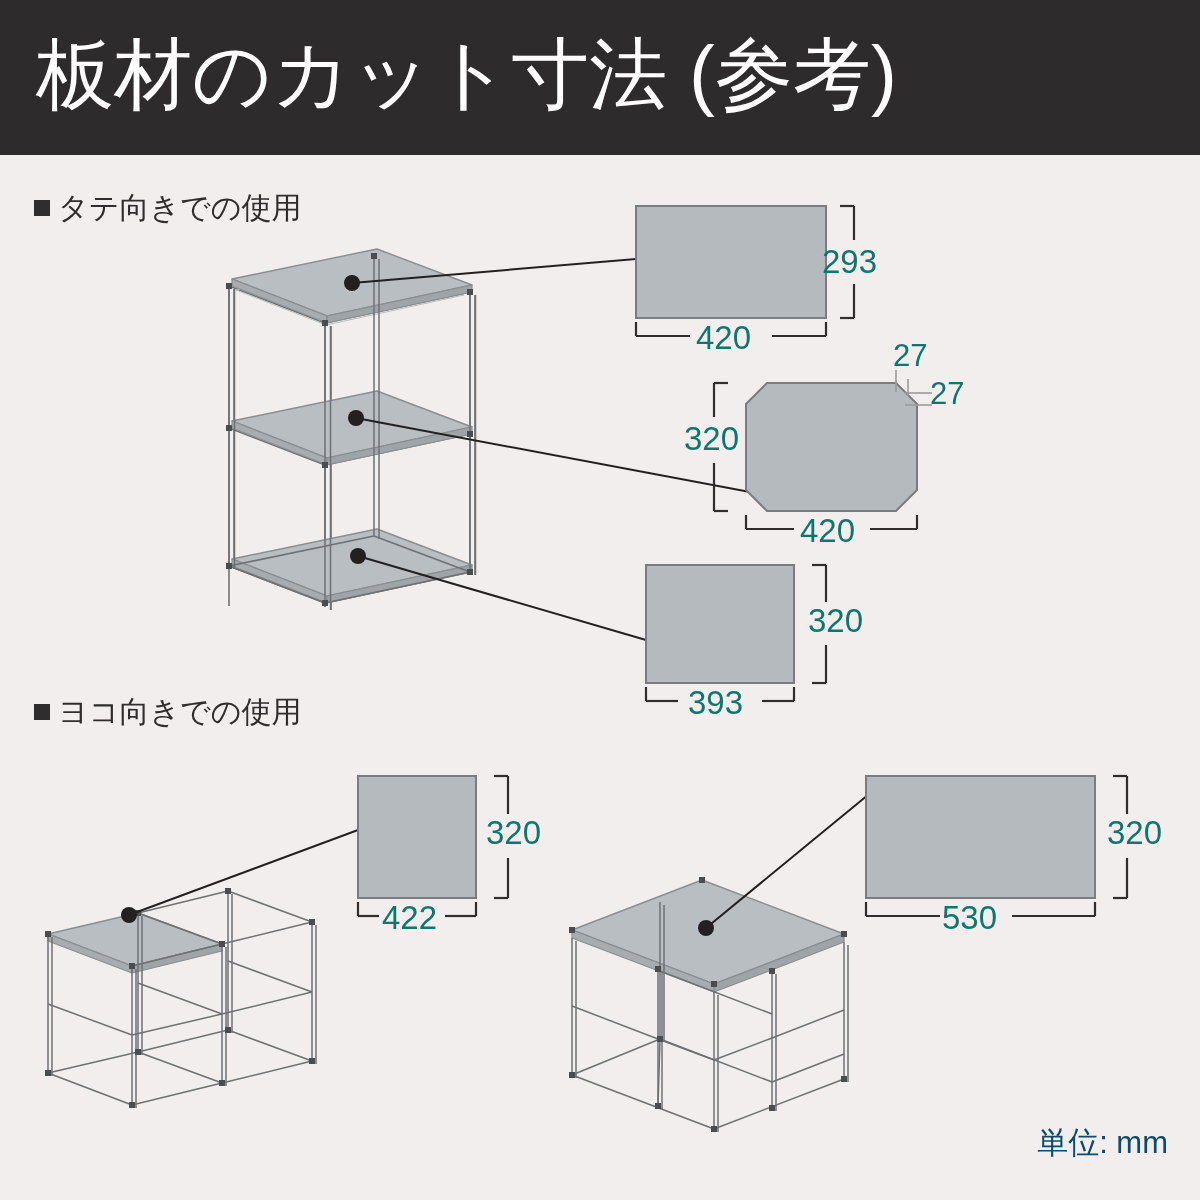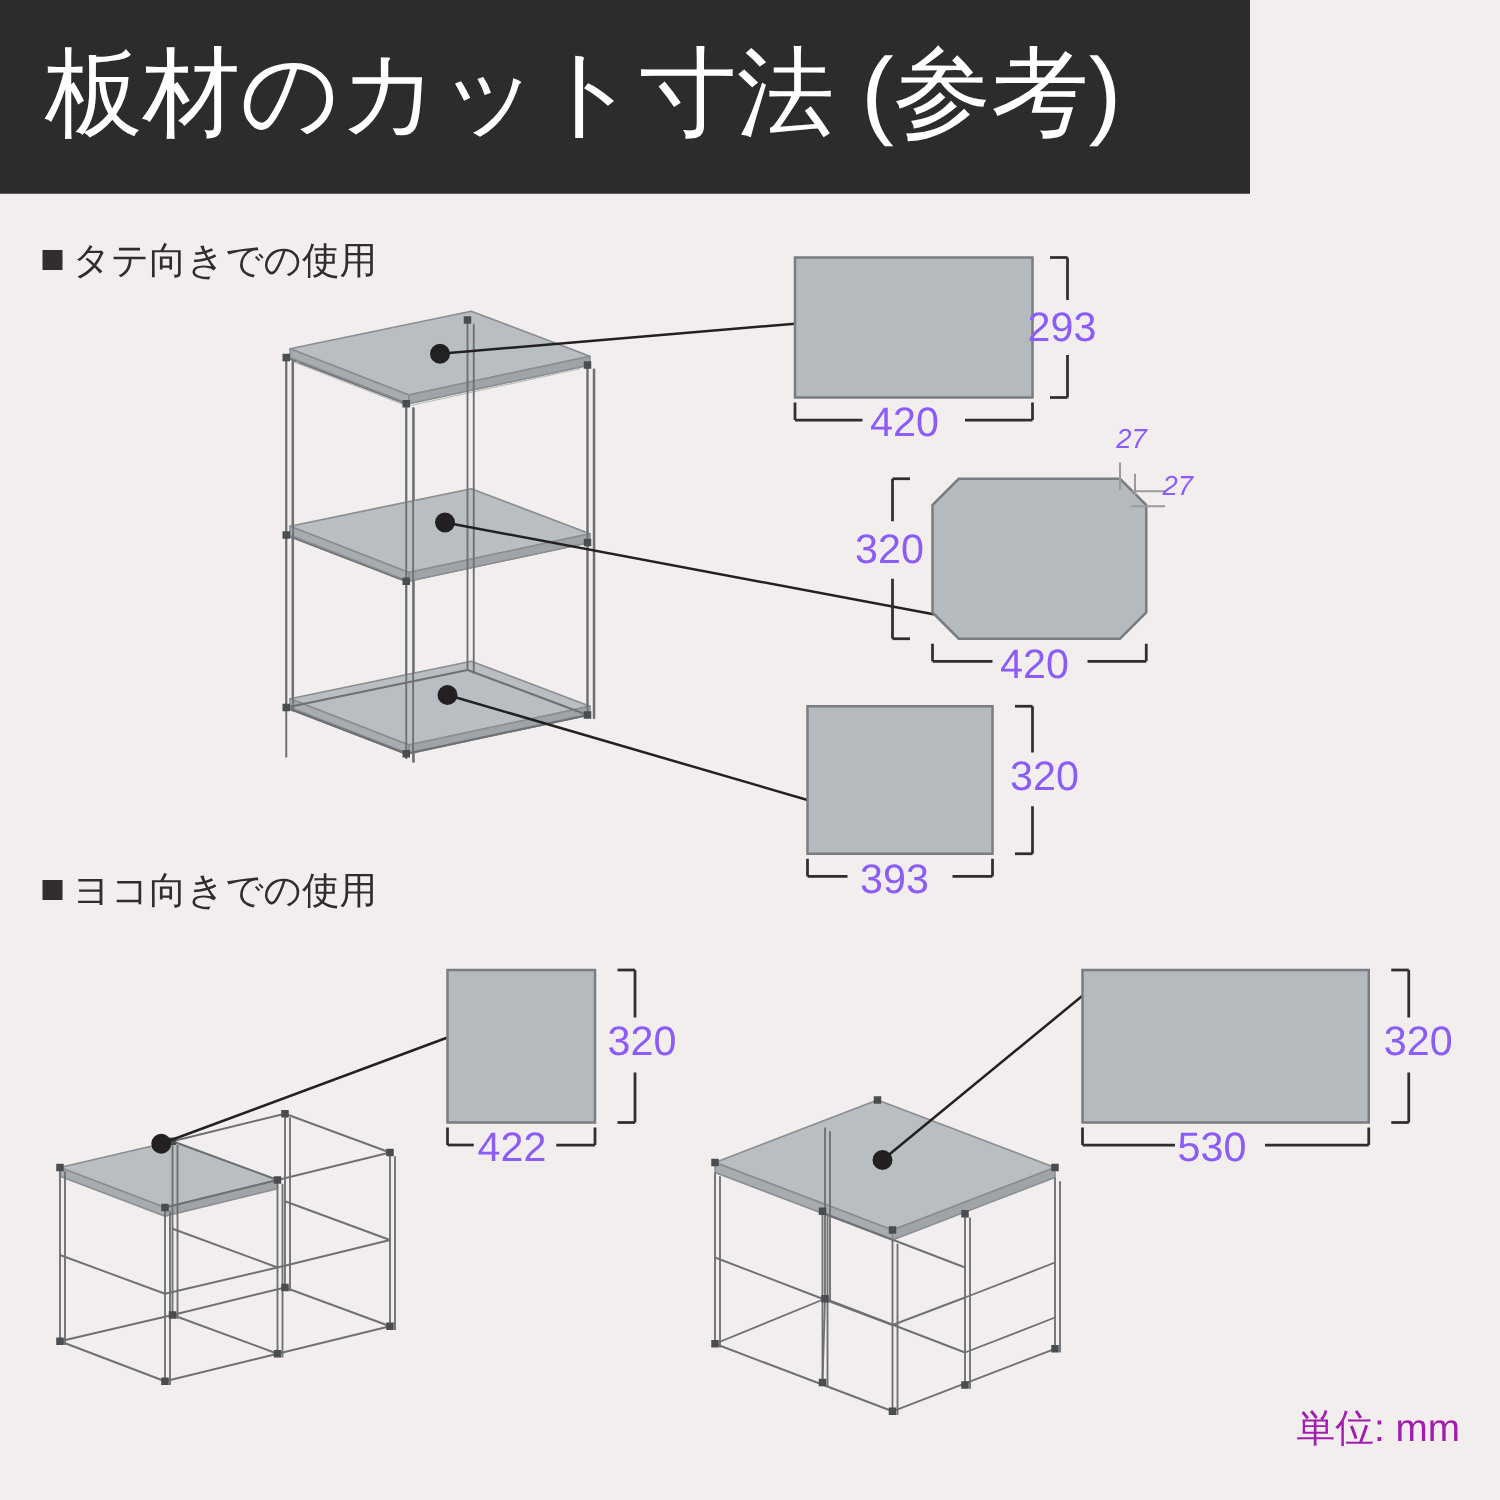--- a/index.html
+++ b/index.html
@@ -7,21 +7,21 @@
     width:1200px;height:1200px;
     background:#f2eeed;
     font-family:"Liberation Sans","DejaVu Sans",sans-serif;
     overflow:hidden;
     position:relative;
   }
   #root{position:relative;width:1200px;height:1200px;}
 
   
   .header{
-    position:absolute;left:0;top:0;width:1000px;height:155px;
+    position:absolute;left:0;top:0;width:1200px;height:155px;
     background:#2d2b2b;
   }
   .header-title{
     position:absolute;left:36px;top:22px;
     font-size:78px;line-height:105px;
     color:#ffffff;
     font-weight:400;
     letter-spacing:0px;
     white-space:nowrap;
   }
@@ -43,30 +43,30 @@
   #sec-vertical{left:34px;top:188px;}
   #sec-horizontal{left:34px;top:692px;}
 
   
   svg.canvas{position:absolute;left:0;top:0;width:1200px;height:1200px;overflow:visible;}
 
   
   .dim{
     position:absolute;
     font-size:33px;
-    color:#8b5cf6;
+    color:#0f766e;
     white-space:nowrap;
   }
-  .dim.small{font-size:22px;font-style:italic;}
+  .dim.small{font-size:31px;}
 
   .unit-note{
     position:absolute;
     right:32px;bottom:36px;
     font-size:31px;
-    color:#a21caf;
+    color:#0c4a6e;
     white-space:nowrap;
   }
 </style>
 </head>
 <body>
 
 <div id="root">
 
   <div class="header">
     <div class="header-title">板材のカット寸法 (参考)</div>

